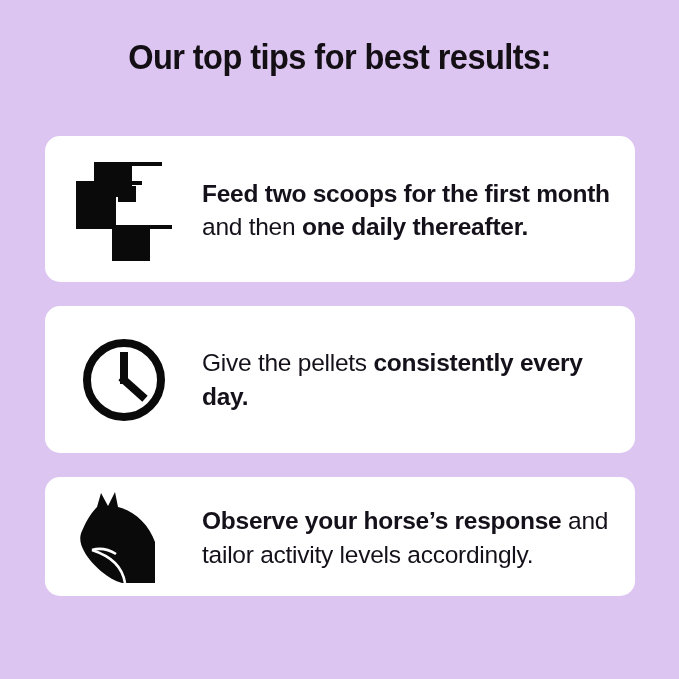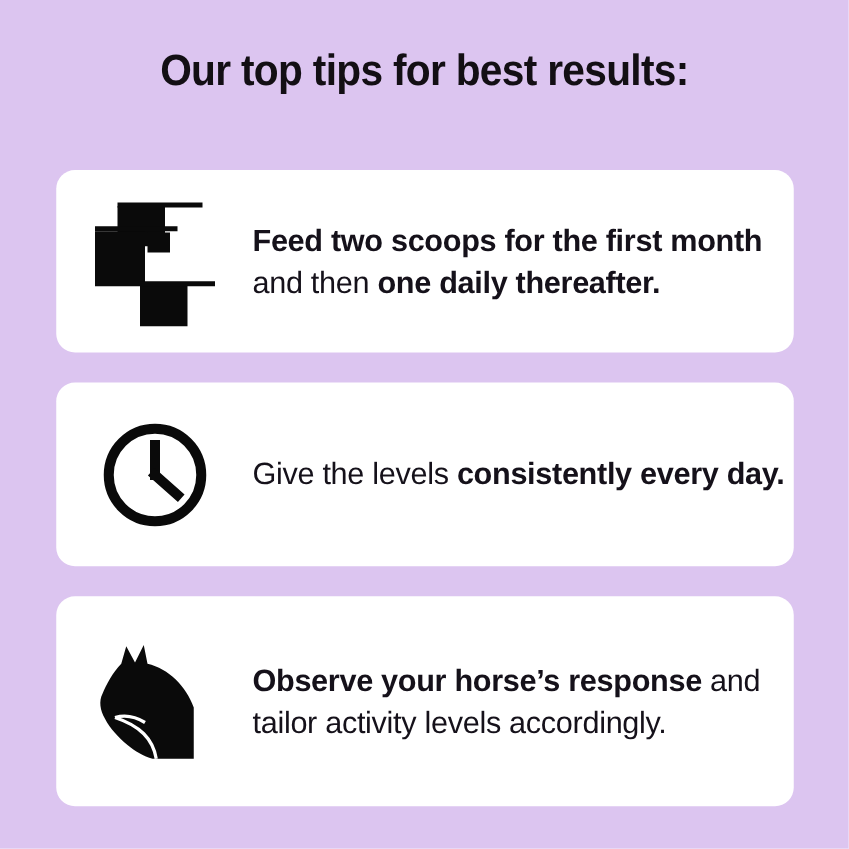--- a/index.html
+++ b/index.html
@@ -52,21 +52,21 @@
     width: 590px;
     background: #ffffff;
     border-radius: 15px;
     display: flex;
     flex-direction: row;
     align-items: center;
     margin-bottom: 24px;
   }
   .card-1 { height: 146px; }
   .card-2 { height: 147px; }
-  .card-3 { height: 168px; margin-bottom: 0; }
+  .card-3 { height: 119px; margin-bottom: 0; }
 
   .icon-wrap {
     flex: 0 0 157px;
     height: 100%;
     display: flex;
     align-items: center;
     justify-content: center;
     position: relative;
   }
   .icon-wrap svg { display: block; }
@@ -120,21 +120,21 @@
       <div class="icon-wrap">
         <svg width="88" height="88" viewBox="0 0 88 88" aria-hidden="true">
           <circle cx="44" cy="44" r="37" fill="none" stroke="#0a0a0a" stroke-width="8"></circle>
 
           <line x1="44" y1="44" x2="44" y2="20" stroke="#0a0a0a" stroke-width="8" stroke-linecap="square"></line>
 
           <line x1="44" y1="44" x2="62" y2="60" stroke="#0a0a0a" stroke-width="8" stroke-linecap="square"></line>
         </svg>
       </div>
       <div class="card-text">
-        <span>Give the levels </span><b>consistently every day.</b>
+        <span>Give the pellets </span><b>consistently every day.</b>
       </div>
     </div>
 
     <div class="card card-3">
       <div class="icon-wrap">
         <svg width="98" height="100" viewBox="0 0 98 100" aria-hidden="true">
           <path fill="#0a0a0a" d="
             M22,20
             L26,6 L33,19
             L40,5 L43,20

